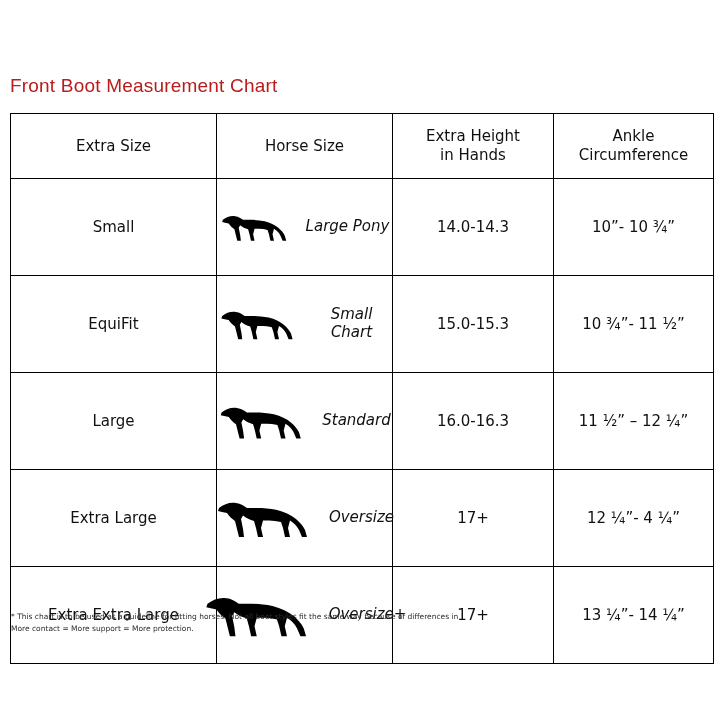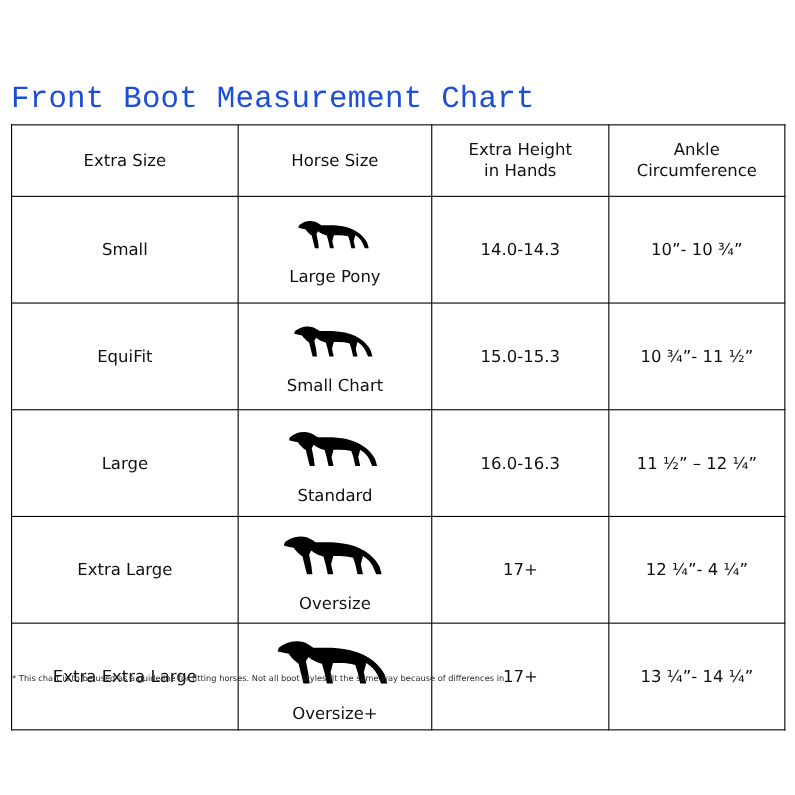--- a/index.html
+++ b/index.html
@@ -18,25 +18,25 @@
     position: relative;
     width: 723px;
     height: 723px;
     box-sizing: border-box;
     padding: 0;
   }
   .title {
     position: absolute;
     left: 10px;
     top: 75px;
-    font-size: 28px;
+    font-size: 19px;
     font-weight: 400;
     letter-spacing: 0.2px;
-    color: #1d4ed8;
-    font-family: Liberation Mono, monospace;
+    color: #b91c1c;
+    font-family: Liberation Sans, sans-serif;
   }
   table.chart {
     position: absolute;
     left: 10px;
     top: 113px;
     width: 703px;
     border-collapse: collapse;
     table-layout: fixed;
   }
   table.chart th, table.chart td {
@@ -58,24 +58,25 @@
     padding: 4px 2px;
     margin-top: 16px;
   }
   col.c1 { width: 206px; }
   col.c2 { width: 176px; }
   col.c3 { width: 161px; }
   col.c4 { width: 160px; }
 
   .horse-cell {
     display: flex;
-    flex-direction: column;
+    flex-direction: row;
     align-items: center;
     justify-content: center;
     gap: 14px;
+    font-style: italic;
   }
   .horse-icon {
     display: block;
     line-height: 0;
   }
   .horse-label {
     font-size: 15px;
     color: #111111;
     margin-top: -2px;
   }
@@ -202,15 +203,16 @@
           </div>
         </td>
         <td>17+</td>
         <td>13 ¼”- 14 ¼”</td>
       </tr>
     </tbody>
   </table>
 
   <div class="footnote">
     <div>* This chart is to be used as a guideline for fitting horses. Not all boot styles fit the same way because of differences in</div>
+    <div>More contact = More support = More protection.</div>
   </div>
 
 </div>
 
 </body></html>

